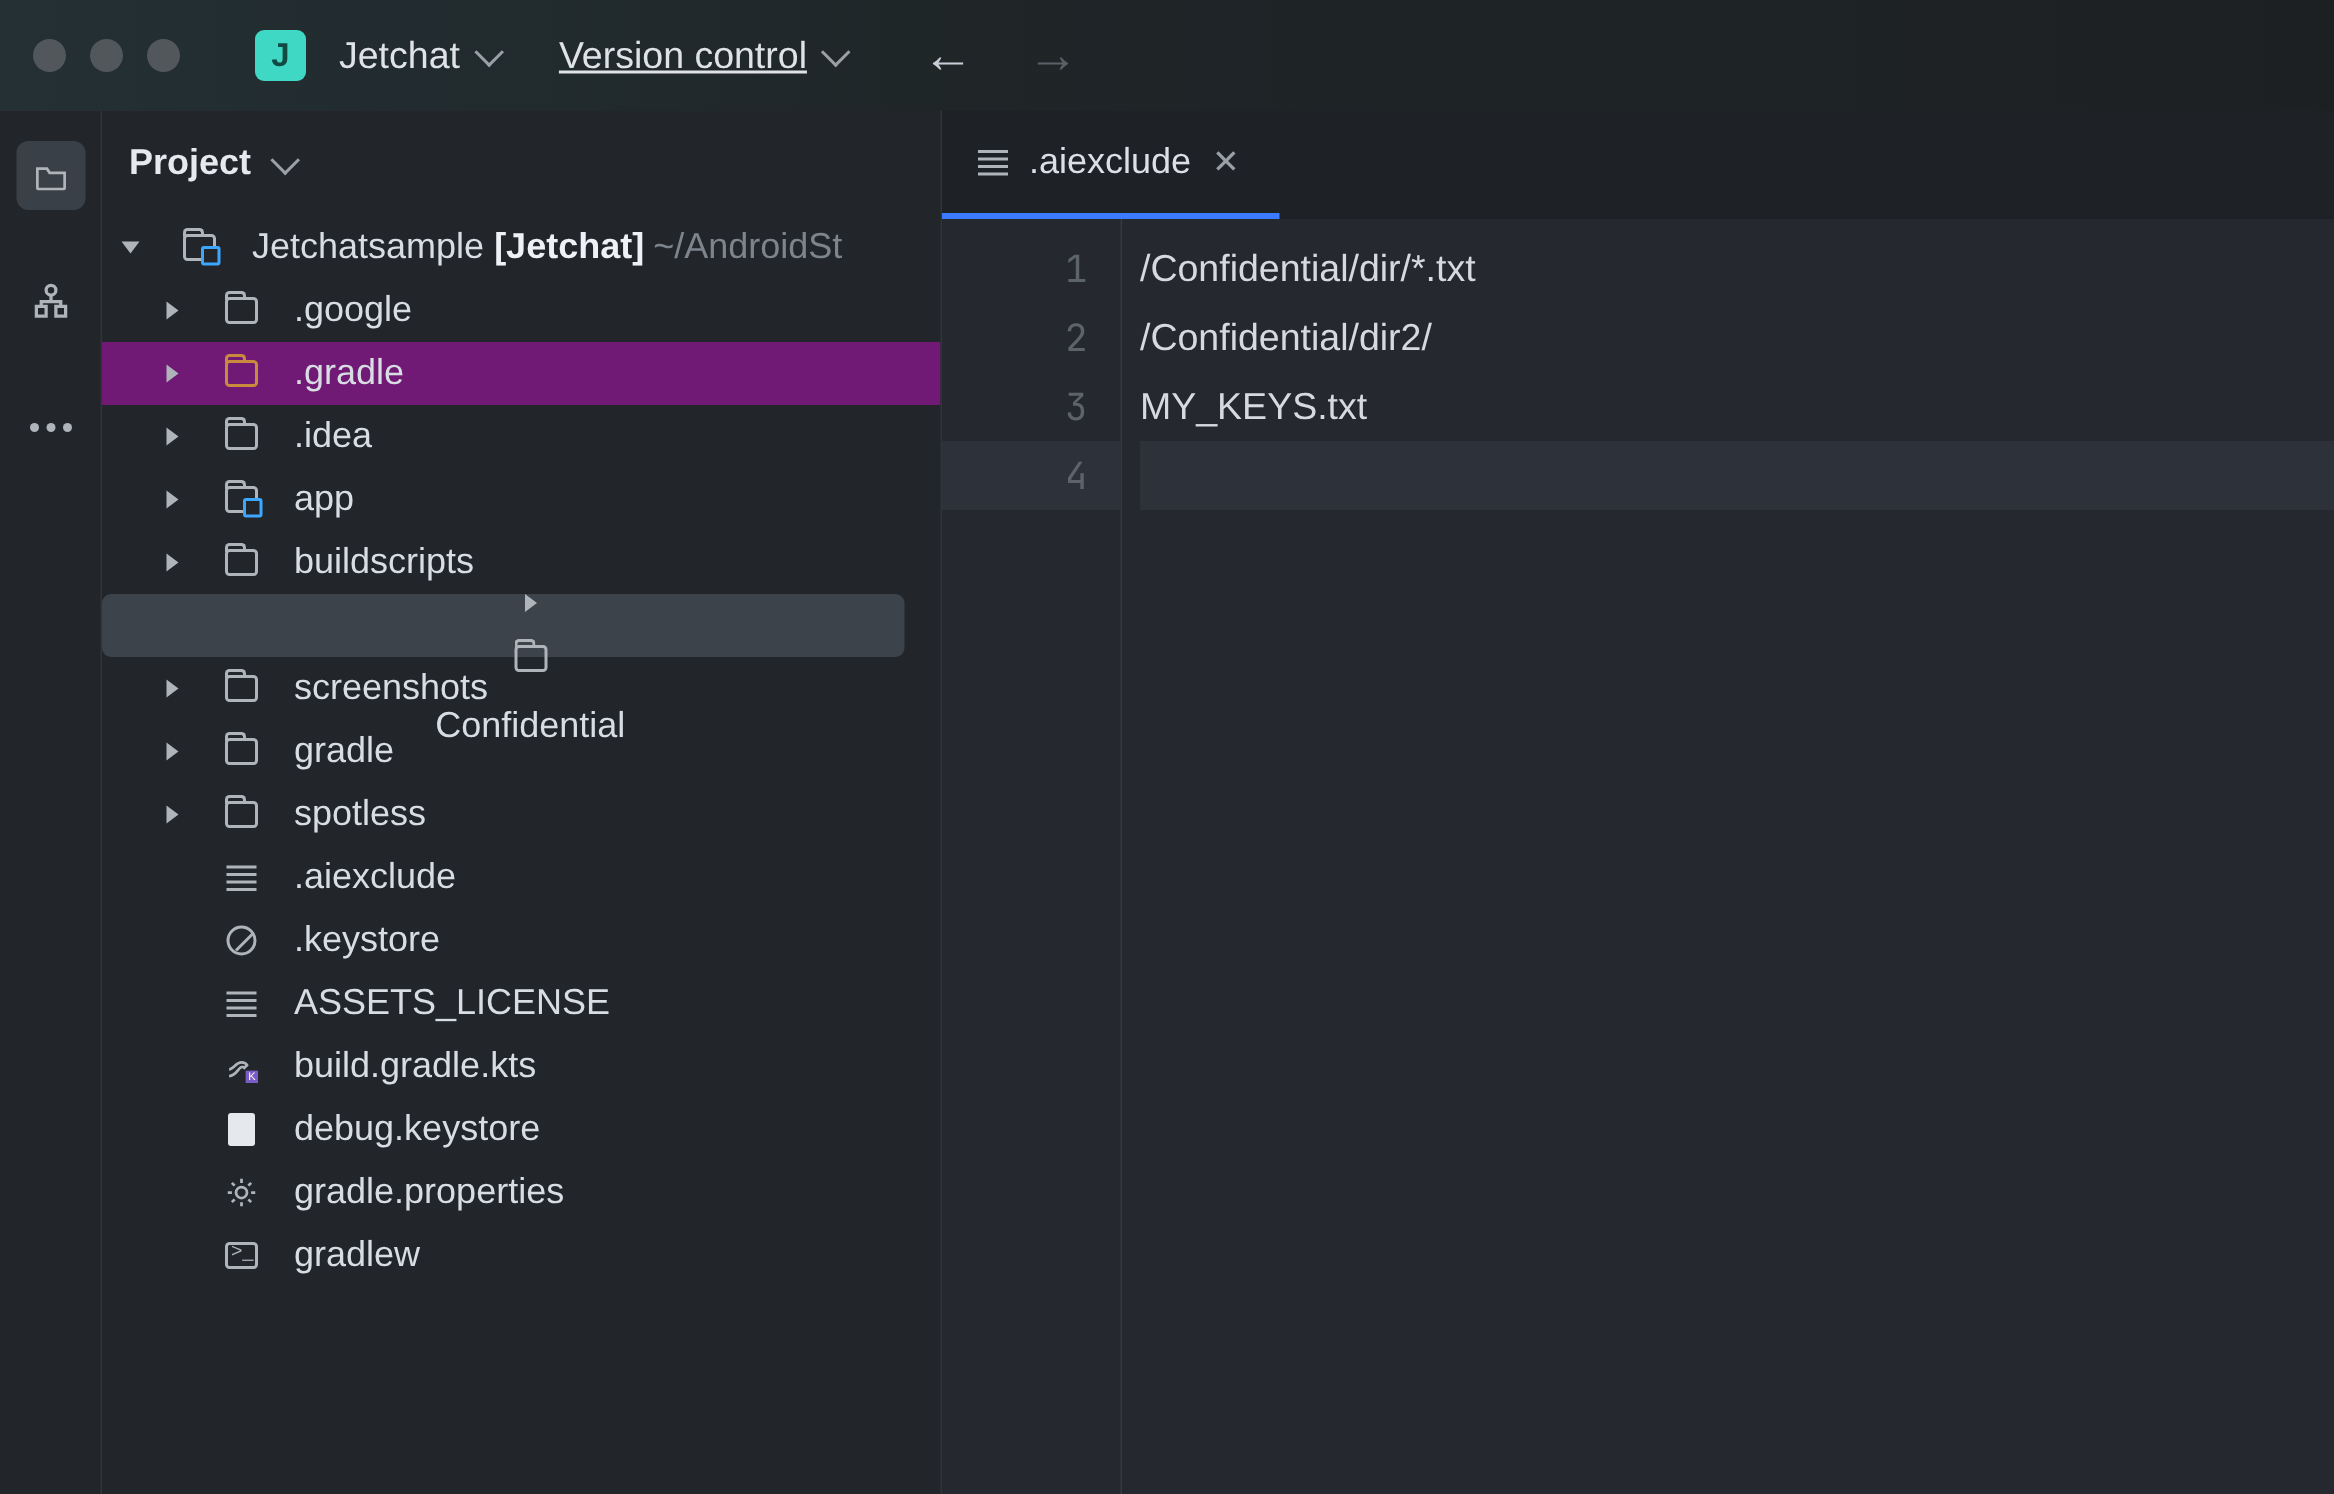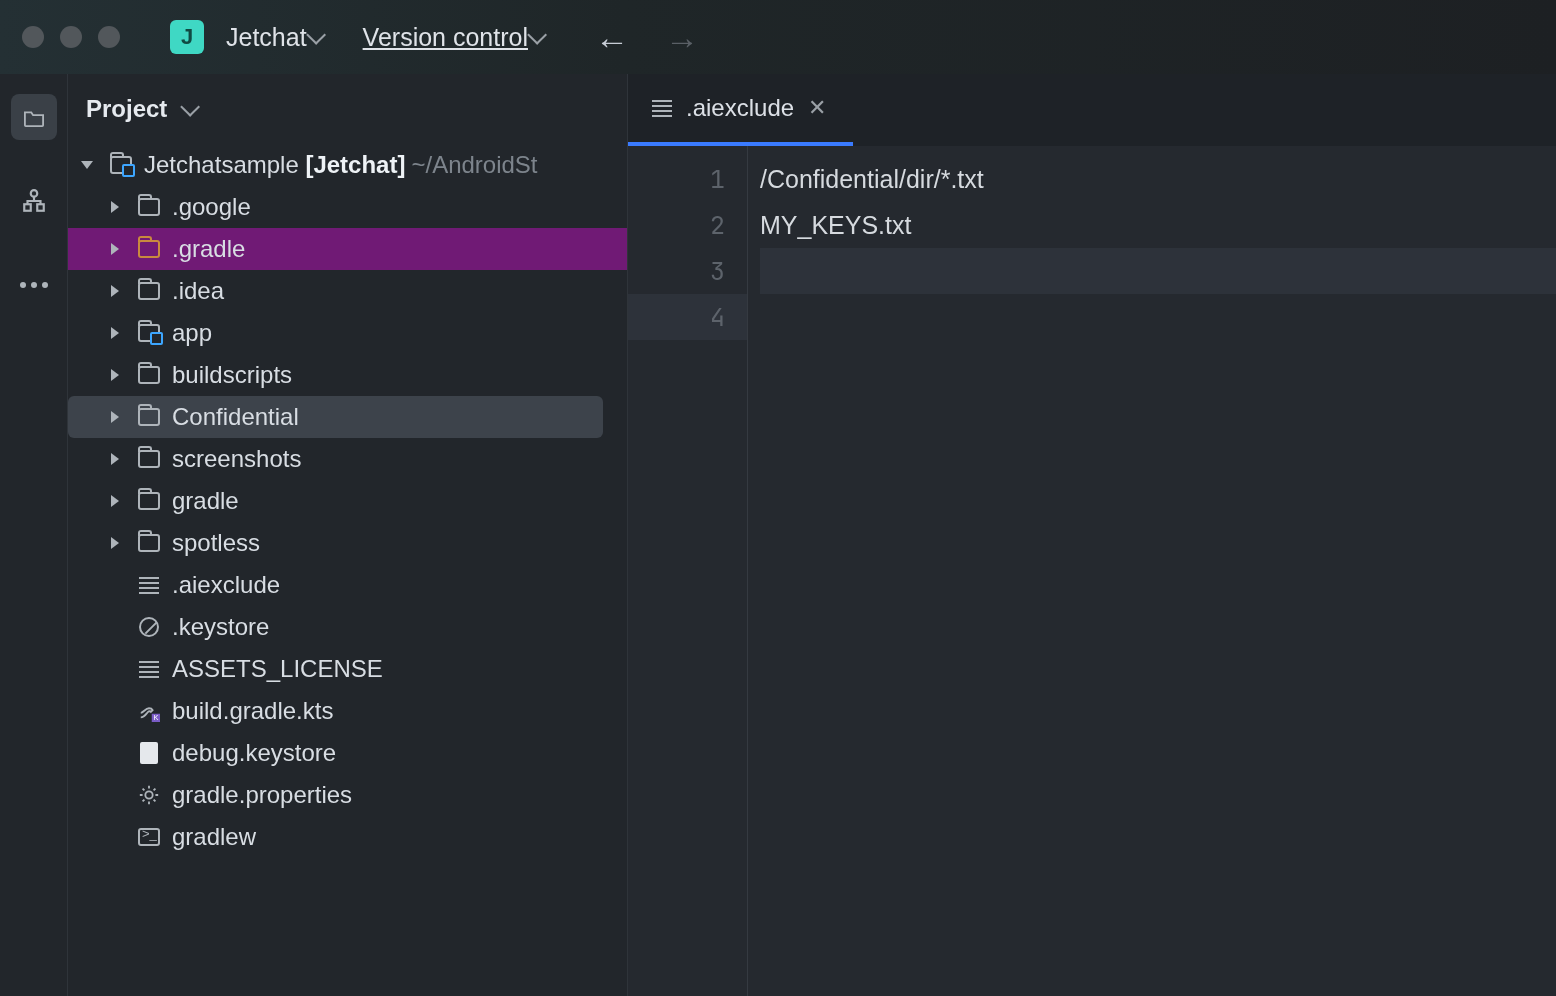--- a/index.html
+++ b/index.html
@@ -29,21 +29,21 @@
   .proj-badge {
     width: 34px; height: 34px;
     background:#3fd8c4;
     color:#104a43;
     font-weight:600;
     border-radius:6px;
     display:flex; align-items:center; justify-content:center;
     font-size:22px;
   }
   .tb-item {
-    display:flex; align-items:center; 
+    display:flex; align-items:center; gap:10px;
     font-size:25px; color:#dfe3e8; padding:4px 8px;
   }
   .chevron-down {
     width:14px;height:14px;
     border-right:2px solid #9aa0a6;
     border-bottom:2px solid #9aa0a6;
     transform: rotate(45deg) translateY(-3px);
   }
   .nav-arrows { display:flex; gap:34px; margin-left:30px;}
   .arrow-btn { display:flex; align-items:center; justify-content:center; width:36px; height:36px;}
@@ -84,38 +84,38 @@
   }
   .treehdr {
     height:70px; display:flex; align-items:center; gap:14px;
     padding-left:18px; font-size:24px; font-weight:600; color:#e6eaef;
   }
   .tree {
     flex:1; overflow:hidden;
     font-size:24px; color:#d8dde3;
   }
   .node {
-    height:42px; display:flex; align-items:center; gap:10px;
+    height:42px; display:flex; align-items:center; gap:22px;
     padding-left:10px; white-space:nowrap;
   }
   .node.depth0 { padding-left:8px;}
   .node.depth1 { padding-left:36px;}
   .node .exp {
     width:22px; display:flex; justify-content:center; color:#9aa0a6;
   }
   .exp .tri {
     width:0;height:0;
     border-top:6px solid transparent;
     border-bottom:6px solid transparent;
     border-left:8px solid #aeb4ba;
   }
   .exp .tri.open { transform: rotate(90deg);}
   .node .icon { width:26px; display:flex; justify-content:center; align-items:center;}
   .node.hl-changed { background:#701a75; }
-  .node.hl-selected { background:#3d434b; border-radius:6px; margin-right:24px;}
+  .node.hl-selected { background:#3d434b; border-radius:6px; margin-right:24px;flex-direction:column;}
   .node .bracket { font-weight:700; color:#eef2f6;}
   .node .pathhint { color:#7d848c; margin-left:6px;}
 
   .ic-folder { width:22px;height:18px;border:2px solid #aeb4ba;border-radius:3px;position:relative;}
   .ic-folder::before{content:"";position:absolute;top:-6px;left:-2px;width:10px;height:4px;border:2px solid #aeb4ba;border-bottom:none;border-radius:3px 3px 0 0;}
   .ic-folder.orange{border-color:#c98a3e;}
   .ic-folder.orange::before{border-color:#c98a3e;}
 
   .ic-module { width:22px;height:18px;border:2px solid #aeb4ba;border-radius:3px;position:relative;}
   .ic-module::before{content:"";position:absolute;top:-6px;left:-2px;width:10px;height:4px;border:2px solid #aeb4ba;border-bottom:none;border-radius:3px 3px 0 0;}
@@ -417,18 +417,19 @@
     </div>
     <div class="codewrap">
       <div class="guttercol" id="lngutter">
           <div>1</div>
           <div>2</div>
           <div>3</div>
           <div class="caret-line">4</div>
         </div>
       <div class="codecol" id="code">
           <div>/Confidential/dir/*.txt</div>
+          <div>/Confidential/dir2/</div>
           <div>MY_KEYS.txt</div>
           <div class="caret-line"></div>
         </div>
     </div>
   </div>
 </div>
 
 </body></html>

